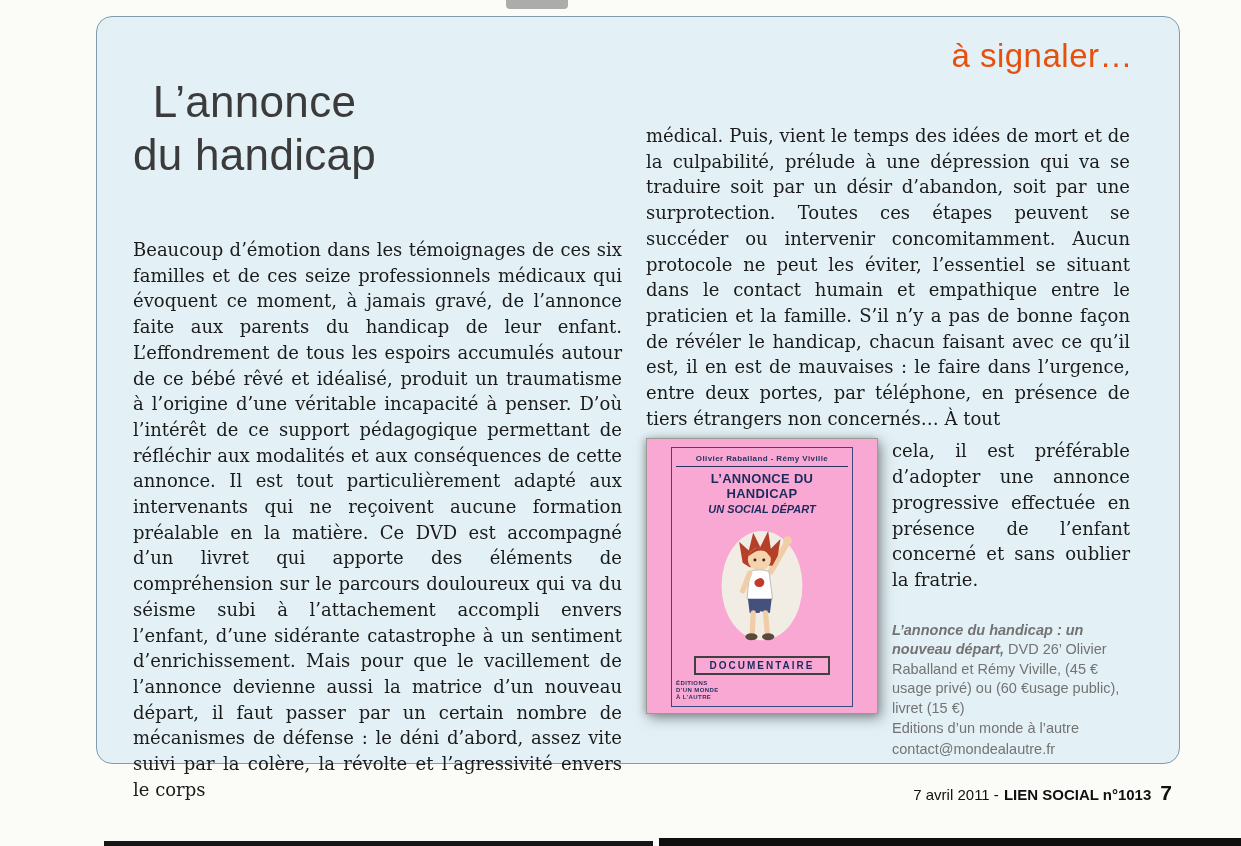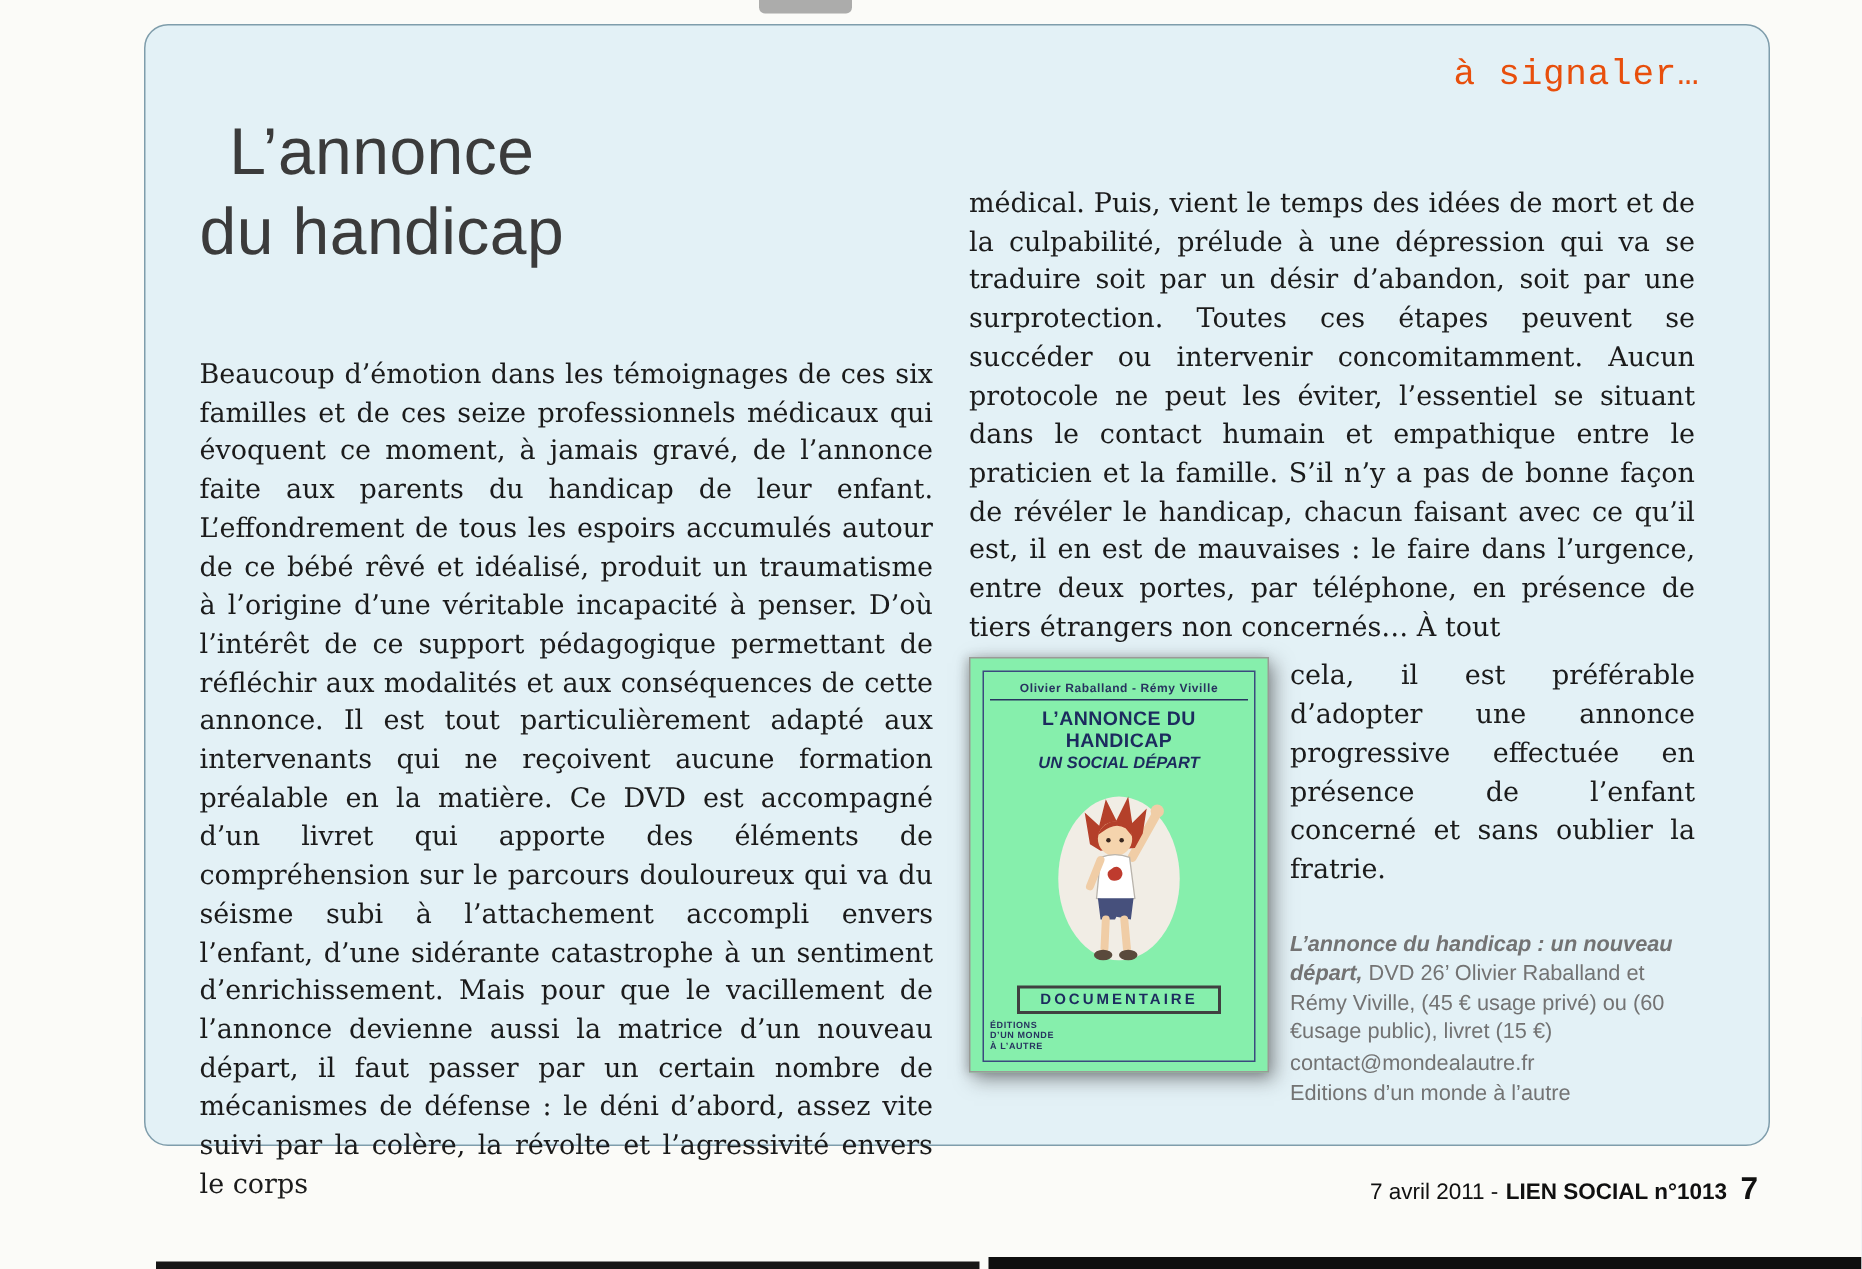--- a/index.html
+++ b/index.html
@@ -13,46 +13,46 @@
   .page{position:absolute;inset:0;}
   
   .panel{
     position:absolute;left:96px;top:16px;width:1082px;height:746px;
     background:#e3f1f6;
     border:1px solid #7f9dab;
     border-radius:16px;
   }
   .section-label{
     position:absolute;top:20px;right:46px;
-    font-family:Liberation Mono, monospace;
-    font-size:24px;color:#e84f0c;letter-spacing:.5px;
+    font-family:Liberation Sans, sans-serif;
+    font-size:33px;color:#e84f0c;letter-spacing:.5px;
   }
   .title{
     position:absolute;left:36px;top:58px;margin:0;
     font-family:"Liberation Sans",sans-serif;
     font-weight:400;font-size:44px;line-height:53px;color:#3b3b3b;
     letter-spacing:.3px;
     text-align:center;
   }
   .serif{
     font-family:"DejaVu Serif","Liberation Serif",serif;
     font-size:18px;line-height:25.7px;color:#1b1b1b;
     text-align:justify;hyphens:auto;
   }
   .col-left{position:absolute;left:36px;top:184px;width:489px;margin-top:36px;}
   .col-right{position:absolute;left:549px;top:106px;width:484px;}
   .col-right p,.col-left p{margin:0;}
   .figure-row{display:flex;align-items:flex-start;margin-top:7px;}
   
   .dvd-cover{
     flex:0 0 auto;width:182px;
-    background:#86efac;
+    background:#f9a8d4;
     border:1px solid #9a9a96;
     box-shadow:3px 4px 12px rgba(40,40,40,.5), -2px 0 6px rgba(80,80,80,.25);
-    padding:8px 8px 6px;
+    padding:8px 24px 6px;
   }
   .dvd-frame{border:1px solid #3a4a7e;padding:6px 4px 5px;text-align:center;}
   .dvd-authors{
     font-size:8px;font-weight:700;color:#27335f;letter-spacing:.4px;
     padding-bottom:3px;border-bottom:1px solid #27335f;margin-bottom:4px;
     white-space:nowrap;
   }
   .dvd-title{font-size:13px;font-weight:700;color:#1c2b5e;letter-spacing:.3px;}
   .dvd-subtitle{font-size:11px;font-weight:700;font-style:italic;color:#1c2b5e;margin-top:2px;}
   .dvd-illo{margin:2px auto 0;}
@@ -144,22 +144,22 @@
                 <div>À L’AUTRE</div>
               </div>
             </div>
           </div>
         </div>
 
         <div class="beside">
           <p class="serif">cela, il est préférable d’adopter une annonce progressive effectuée en présence de l’enfant concerné et sans oublier la fratrie.</p>
           <div class="caption">
             <p><span class="cap-lead">L’annonce du handicap : un nouveau départ,</span><span> DVD 26’ Olivier Raballand et Rémy Viville, (45 € usage privé) ou (60 €usage public), livret (15 €)</span></p>
+            <p>Editions d’un monde à l’autre</p>
             <p>contact@mondealautre.fr</p>
-            <p>Editions d’un monde à l’autre</p>
           </div>
         </div>
 
       </div>
     </div>
 
   </div>
 
   <div class="footer">
     <span class="f-date">7 avril 2011 -</span>

